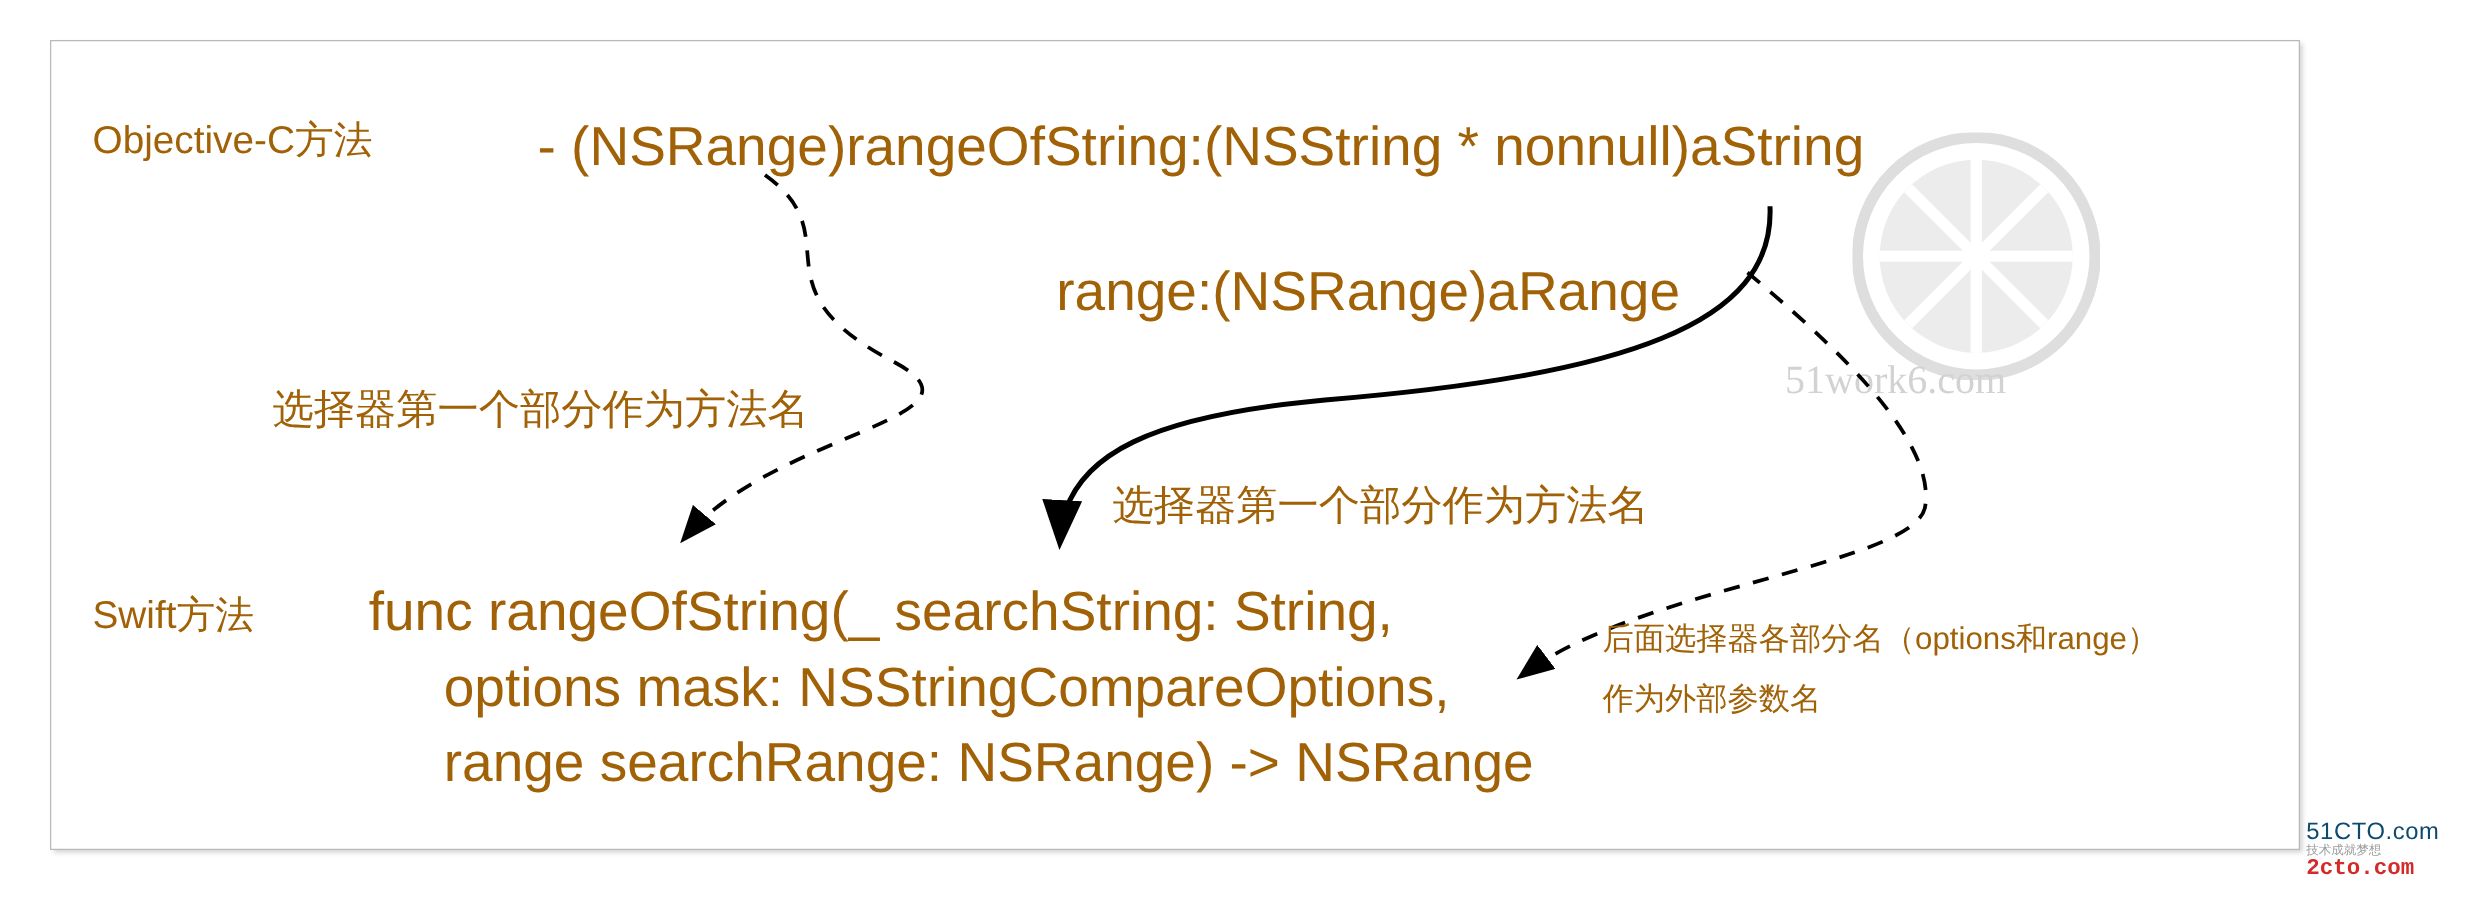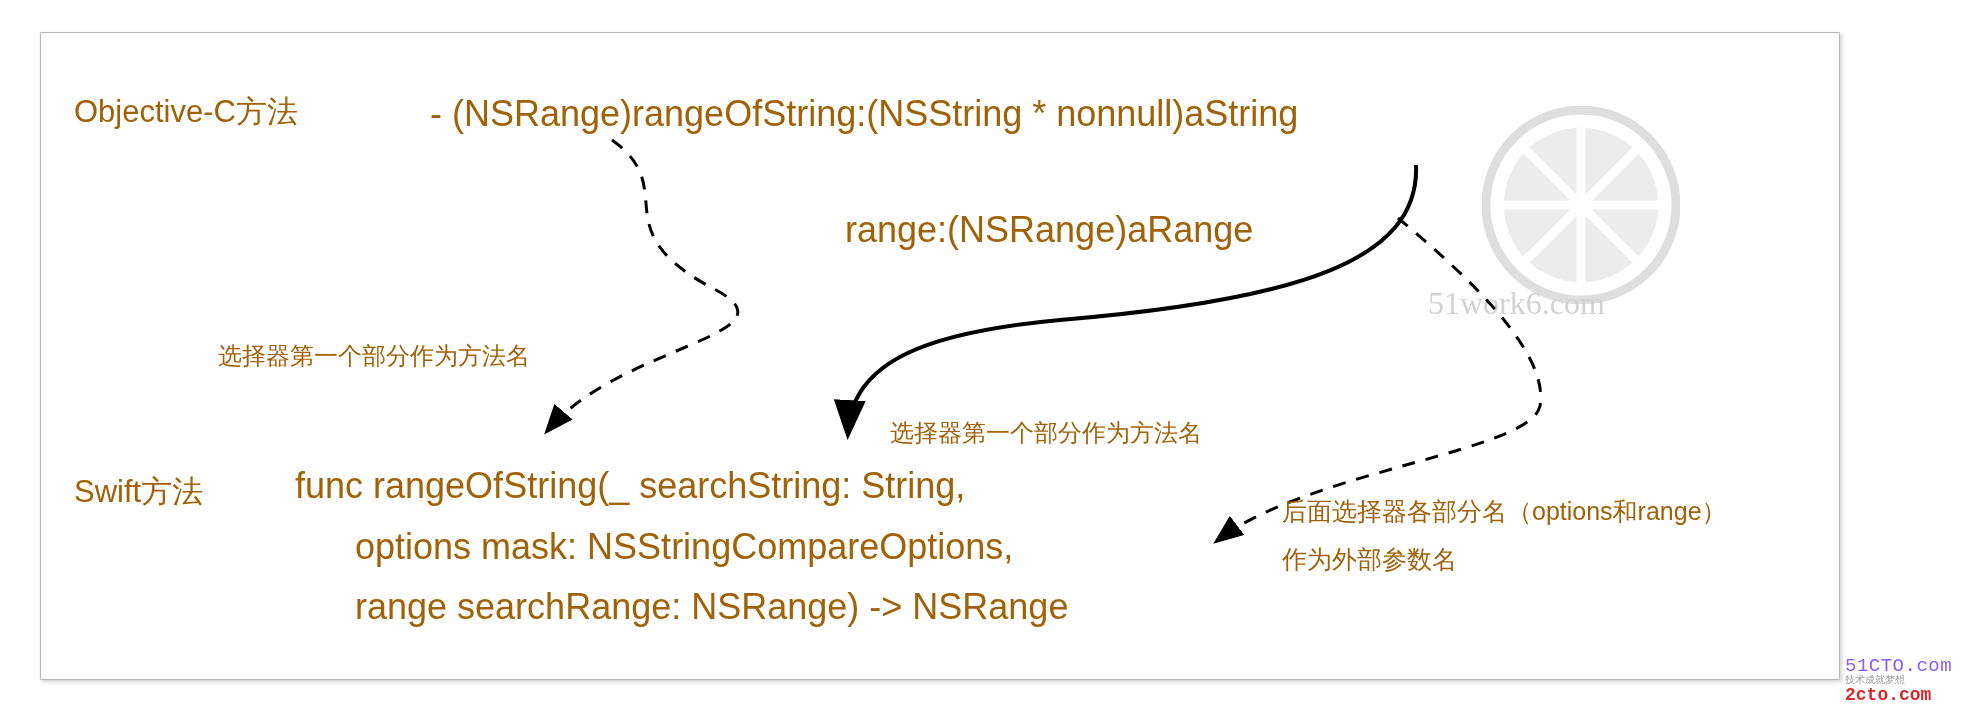--- a/index.html
+++ b/index.html
@@ -41,25 +41,24 @@
   .txt {
     position: absolute;
     color: #a16207;
     white-space: pre;
     line-height: 1.15;
   }
   .label-left {
     font-size: 31px;
   }
   .code {
-    font-size: 36px;
+    font-size: 44px;
   }
   .note {
-    font-size: 24px;
-    margin-top: 34px;
+    font-size: 33px;
   }
   .note-right {
     font-size: 25px;
     margin-left: 20px;
   }
   
   .watermark {
     position: absolute;
     left: 1482px;
     top: 106px;
@@ -81,22 +80,22 @@
     left: 1845px;
     top: 655px;
     width: 120px;
     height: 60px;
   }
   .corner-top {
     position: absolute;
     left: 0;
     top: 0;
     font-size: 19px;
-    color: #8b5cf6;
-    font-family: Liberation Mono, monospace;
+    color: #0c4a6e;
+    font-family: Liberation Sans, sans-serif;
     letter-spacing: 0.5px;
     white-space: pre;
   }
   .corner-sub {
     position: absolute;
     left: 0;
     top: 18px;
     font-size: 10px;
     color: #9a9a9a;
     font-family: "Liberation Sans", sans-serif;

